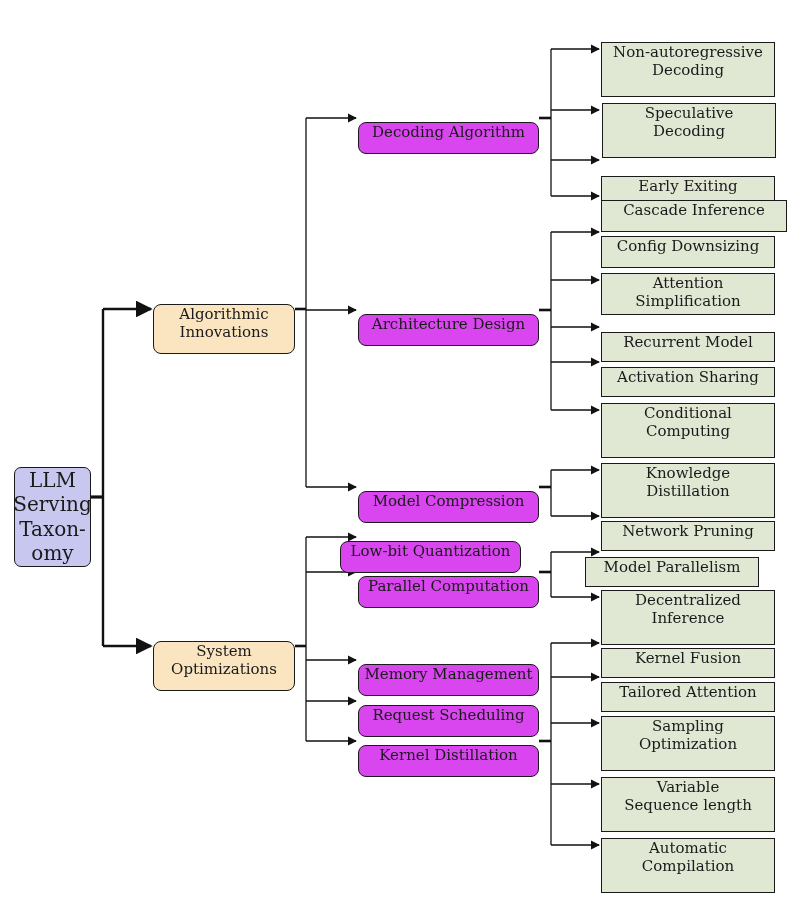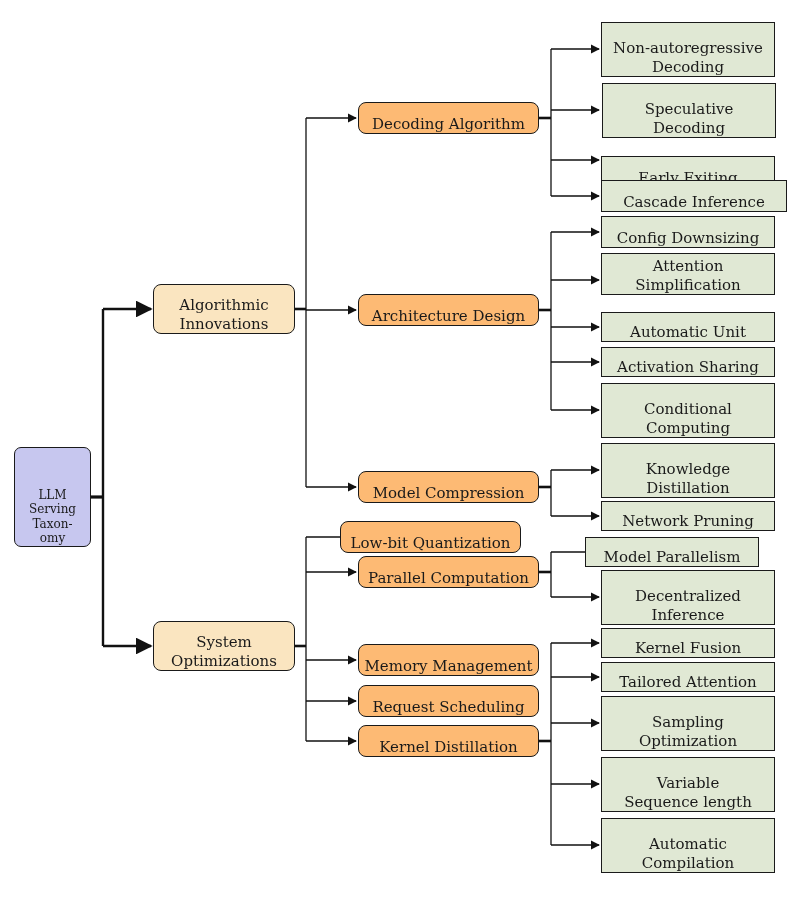--- a/index.html
+++ b/index.html
@@ -25,41 +25,42 @@
     left: 0;
     top: 0;
     width: 800px;
     height: 919px;
     pointer-events: none;
   }
   .node {
     position: absolute;
     box-sizing: border-box;
     display: flex;
-    align-items: flex-end;
+    align-items: flex-start;
     justify-content: center;
     text-align: center;
     line-height: 1.22;
     white-space: pre-line;
     overflow: hidden;
+    margin-top: 20px;
   }
   .node.root {
     background: #c7c7ef;
     border: 1.5px solid #1a1a1a;
     border-radius: 7px;
-    font-size: 12px;
+    font-size: 20px;
   }
   .node.l2 {
     background: #fae5c0;
     border: 1.5px solid #1a1a1a;
     border-radius: 8px;
     font-size: 15px;
   }
   .node.l3 {
-    background: #fdba74;
+    background: #d946ef;
     border: 1.5px solid #1a1a1a;
     border-radius: 8px;
     font-size: 15px;
   }
   .node.leaf {
     background: #e0e8d4;
     border: 1.5px solid #1a1a1a;
     border-radius: 0px;
     font-size: 15px;
   }
@@ -155,21 +156,21 @@
       <div class="node l3" style="left: 358px; top: 725px; width: 181px; height: 32px;"><span class="label">Kernel Distillation</span></div>
       <div class="node leaf" style="left: 601px; top: 22px; width: 174px; height: 55px;"><span class="label">Non-autoregressive
 Decoding</span></div>
       <div class="node leaf" style="left: 602px; top: 83px; width: 174px; height: 55px;"><span class="label">Speculative
 Decoding</span></div>
       <div class="node leaf" style="left: 601px; top: 156px; width: 174px; height: 32px;"><span class="label">Early Exiting</span></div>
       <div class="node leaf" style="left: 601px; top: 180px; width: 186px; height: 32px;"><span class="label">Cascade Inference</span></div>
       <div class="node leaf" style="left: 601px; top: 216px; width: 174px; height: 32px;"><span class="label">Config Downsizing</span></div>
       <div class="node leaf" style="left: 601px; top: 253px; width: 174px; height: 42px;"><span class="label">Attention
 Simplification</span></div>
-      <div class="node leaf" style="left: 601px; top: 312px; width: 174px; height: 30px;"><span class="label">Automatic Unit</span></div>
+      <div class="node leaf" style="left: 601px; top: 312px; width: 174px; height: 30px;"><span class="label">Recurrent Model</span></div>
       <div class="node leaf" style="left: 601px; top: 347px; width: 174px; height: 30px;"><span class="label">Activation Sharing</span></div>
       <div class="node leaf" style="left: 601px; top: 383px; width: 174px; height: 55px;"><span class="label">Conditional
 Computing</span></div>
       <div class="node leaf" style="left: 601px; top: 443px; width: 174px; height: 55px;"><span class="label">Knowledge
 Distillation</span></div>
       <div class="node leaf" style="left: 601px; top: 501px; width: 174px; height: 30px;"><span class="label">Network Pruning</span></div>
       <div class="node leaf" style="left: 585px; top: 537px; width: 174px; height: 30px;"><span class="label">Model Parallelism</span></div>
       <div class="node leaf" style="left: 601px; top: 570px; width: 174px; height: 55px;"><span class="label">Decentralized
 Inference</span></div>
       <div class="node leaf" style="left: 601px; top: 628px; width: 174px; height: 30px;"><span class="label">Kernel Fusion</span></div>

